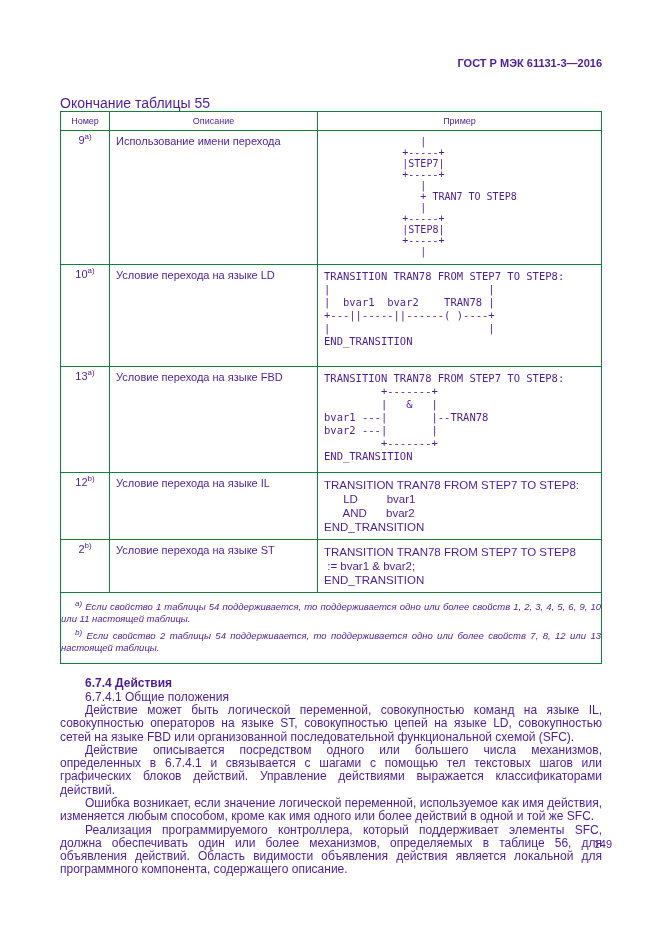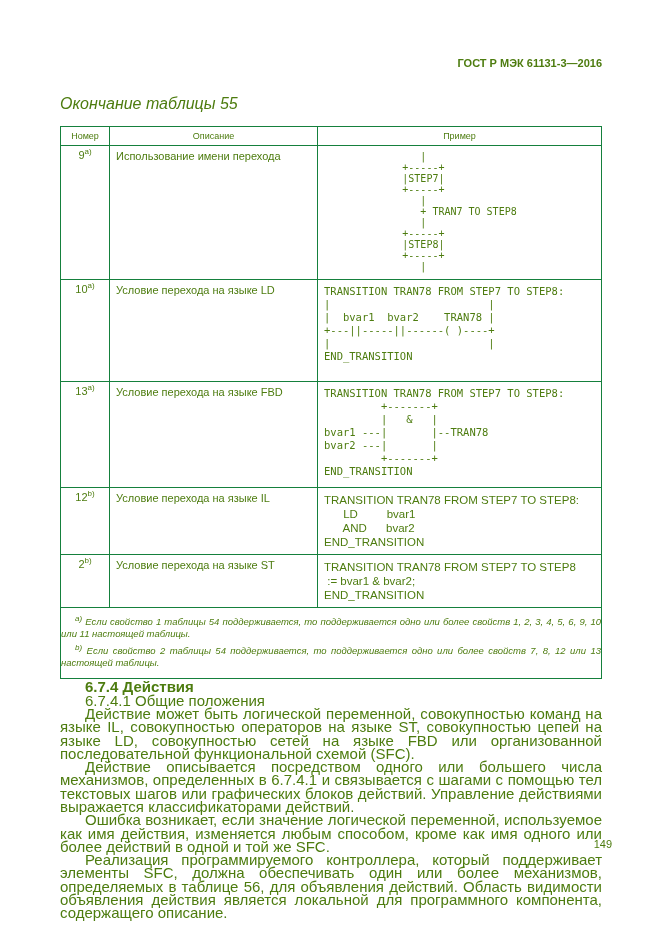--- a/index.html
+++ b/index.html
@@ -1,23 +1,23 @@
 <!DOCTYPE html>
 <html><head>
 <meta charset="utf-8">
 <style>
   * { box-sizing: border-box; }
   html, body { margin: 0; padding: 0; background: #ffffff; }
   .page {
     width: 661px; height: 935px; background: #ffffff; position: relative;
-    font-family: "Liberation Sans", sans-serif; color: #4d7c0f; overflow: hidden;
+    font-family: "Liberation Sans", sans-serif; color: #4c1d95; overflow: hidden;
   }
   .inner { position: absolute; left: 60px; top: 57px; width: 542px; }
   .doc-header { text-align: right; font-weight: bold; font-size: 11px; margin-bottom: 26px; }
-  .table-caption { font-style: italic; font-size: 16px; margin-bottom: 13px; }
+  .table-caption { font-size: 14px; margin-bottom: 0; }
 
   table.spec-table { border-collapse: collapse; width: 100%; table-layout: fixed; }
   .spec-table th, .spec-table td { border: 1px solid #15803d; }
   .col-num { width: 49px; }
   .col-desc { width: 208px; }
   .spec-table th { font-size: 9px; font-weight: normal; padding: 4px 2px; text-align: center; }
   .cell-num { text-align: center; vertical-align: top; font-size: 11px; }
   .cell-num sup, .footnote sup { font-size: 8px; }
   .cell-desc { vertical-align: top; font-size: 11px; padding: 4px 6px; }
   .cell-ex { vertical-align: top; padding: 5px 6px; overflow: hidden; }
@@ -27,21 +27,21 @@
   pre.mono { margin: 0; font-family: "DejaVu Sans Mono", monospace; font-size: 10.5px; line-height: 13px; }
   pre.sans { margin: 0; font-family: "Liberation Sans", sans-serif; font-size: 11.5px; line-height: 14px; white-space: pre; }
   tr.r9  { height: 130px; }
   tr.r10 { height: 102px; }
   tr.r11 { height: 106px; }
   tr.r12 { height: 64px; }
   tr.r13 { height: 50px; }
   .cell-footnotes { font-size: 9.5px; padding: 5px 0 7px; font-style: italic; }
   .footnote { margin: 0 0 2px; text-indent: 14px; line-height: 12px; text-align: justify; }
 
-  .body-text { margin-top: 1px; font-size: 15px; line-height: 13.3px; }
+  .body-text { margin-top: 13px; font-size: 12px; line-height: 13.3px; }
   .heading-bold { font-weight: bold; margin: 0; text-indent: 25px; }
   .heading { margin: 0; text-indent: 25px; }
   .para { margin: 0; text-indent: 25px; text-align: justify; }
   .page-number { position: absolute; right: 49px; top: 838px; font-size: 11px; }
 </style>
 </head>
 <body>
 
 <div class="page">
   <div class="inner">

